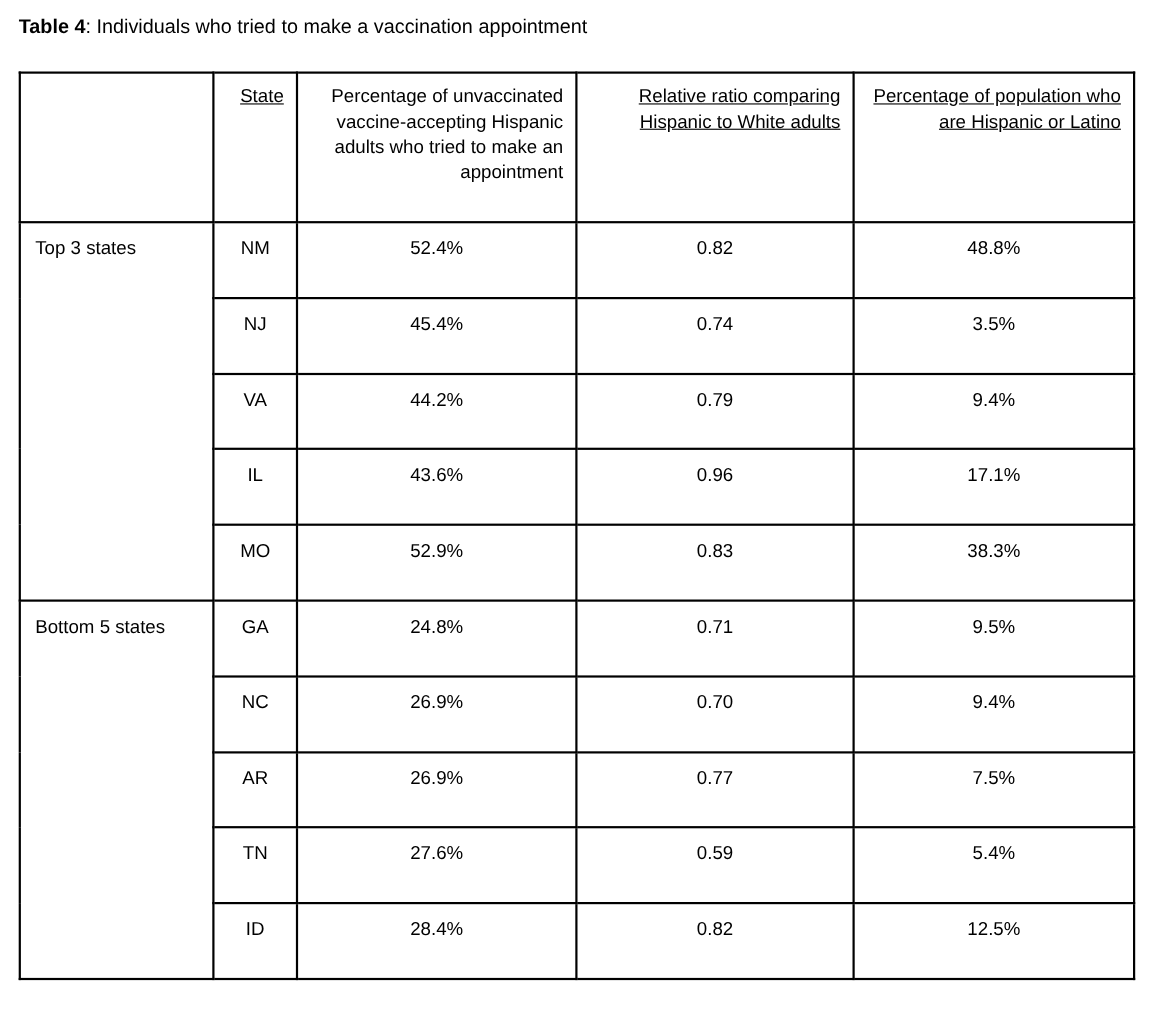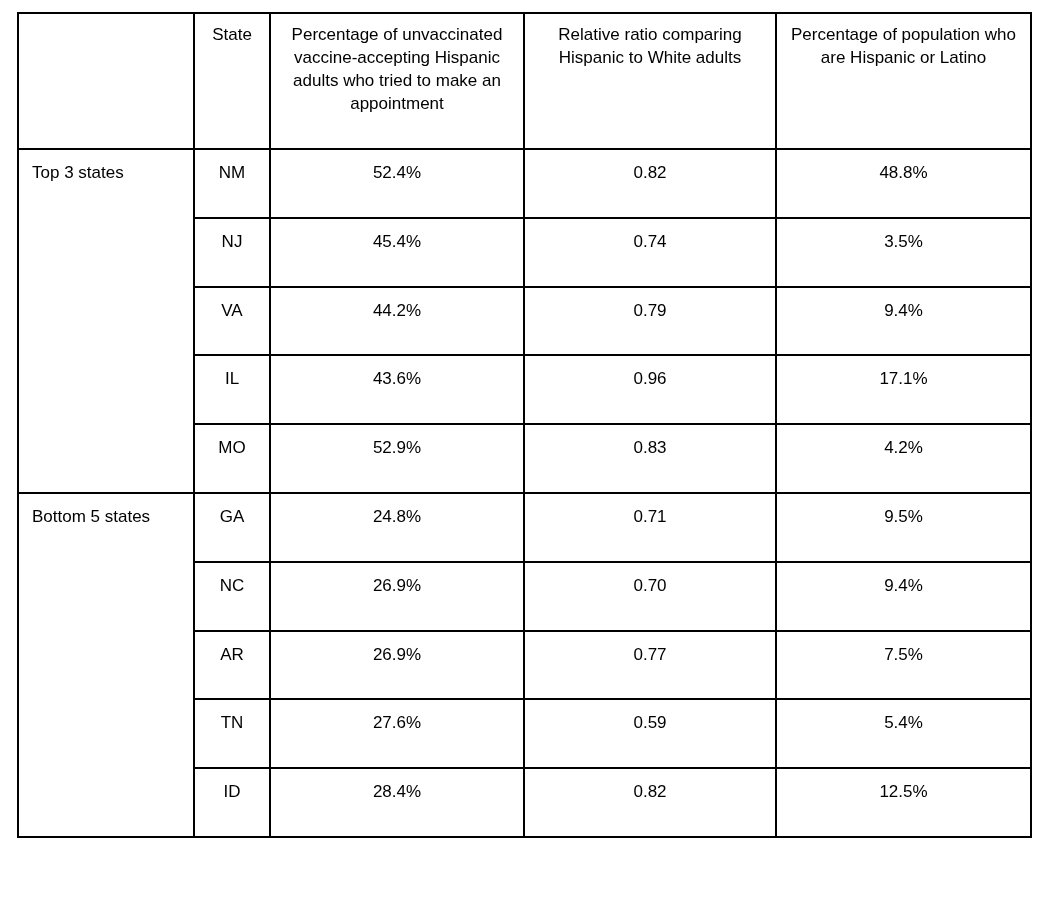--- a/index.html
+++ b/index.html
@@ -27,34 +27,36 @@
   th, td {
     border: 2.5px solid #000000;
     font-size: 17px;
     line-height: 23px;
     font-weight: normal;
     vertical-align: top;
     background: #ffffff;
     overflow: hidden;
   }
   tr.header-row th {
-    text-align: center;
+    text-align: right;
     padding: 9px 11px;
     height: 136px;
+    text-decoration: underline;
   }
   td { height: 68.8px; padding: 11px 10px; }
   .state-cell, .num-cell { text-align: center; margin-left: 16px; }
   .group-cell { text-align: left; padding-left: 13px; height: auto; }
   .hwrap { display: inline-block; max-width: 212px; }
 </style>
 </head>
 <body>
 
 <div class="page">
 
+  <p class="caption"><span class="caption-label">Table 4</span><span>: Individuals who tried to make a vaccination appointment</span></p>
 
   <table class="data">
     <colgroup>
       <col style="width:176px">
       <col style="width:76px">
       <col style="width:254px">
       <col style="width:252px">
       <col style="width:255px">
     </colgroup>
     <tbody>
@@ -88,21 +90,21 @@
       <tr>
         <td class="state-cell">IL</td>
         <td class="num-cell">43.6%</td>
         <td class="num-cell">0.96</td>
         <td class="num-cell">17.1%</td>
       </tr>
       <tr>
         <td class="state-cell">MO</td>
         <td class="num-cell">52.9%</td>
         <td class="num-cell">0.83</td>
-        <td class="num-cell">4.2%</td>
+        <td class="num-cell">38.3%</td>
       </tr>
 
       <tr>
         <td class="group-cell" rowspan="5">Bottom 5 states</td>
         <td class="state-cell">GA</td>
         <td class="num-cell">24.8%</td>
         <td class="num-cell">0.71</td>
         <td class="num-cell">9.5%</td>
       </tr>
       <tr>

